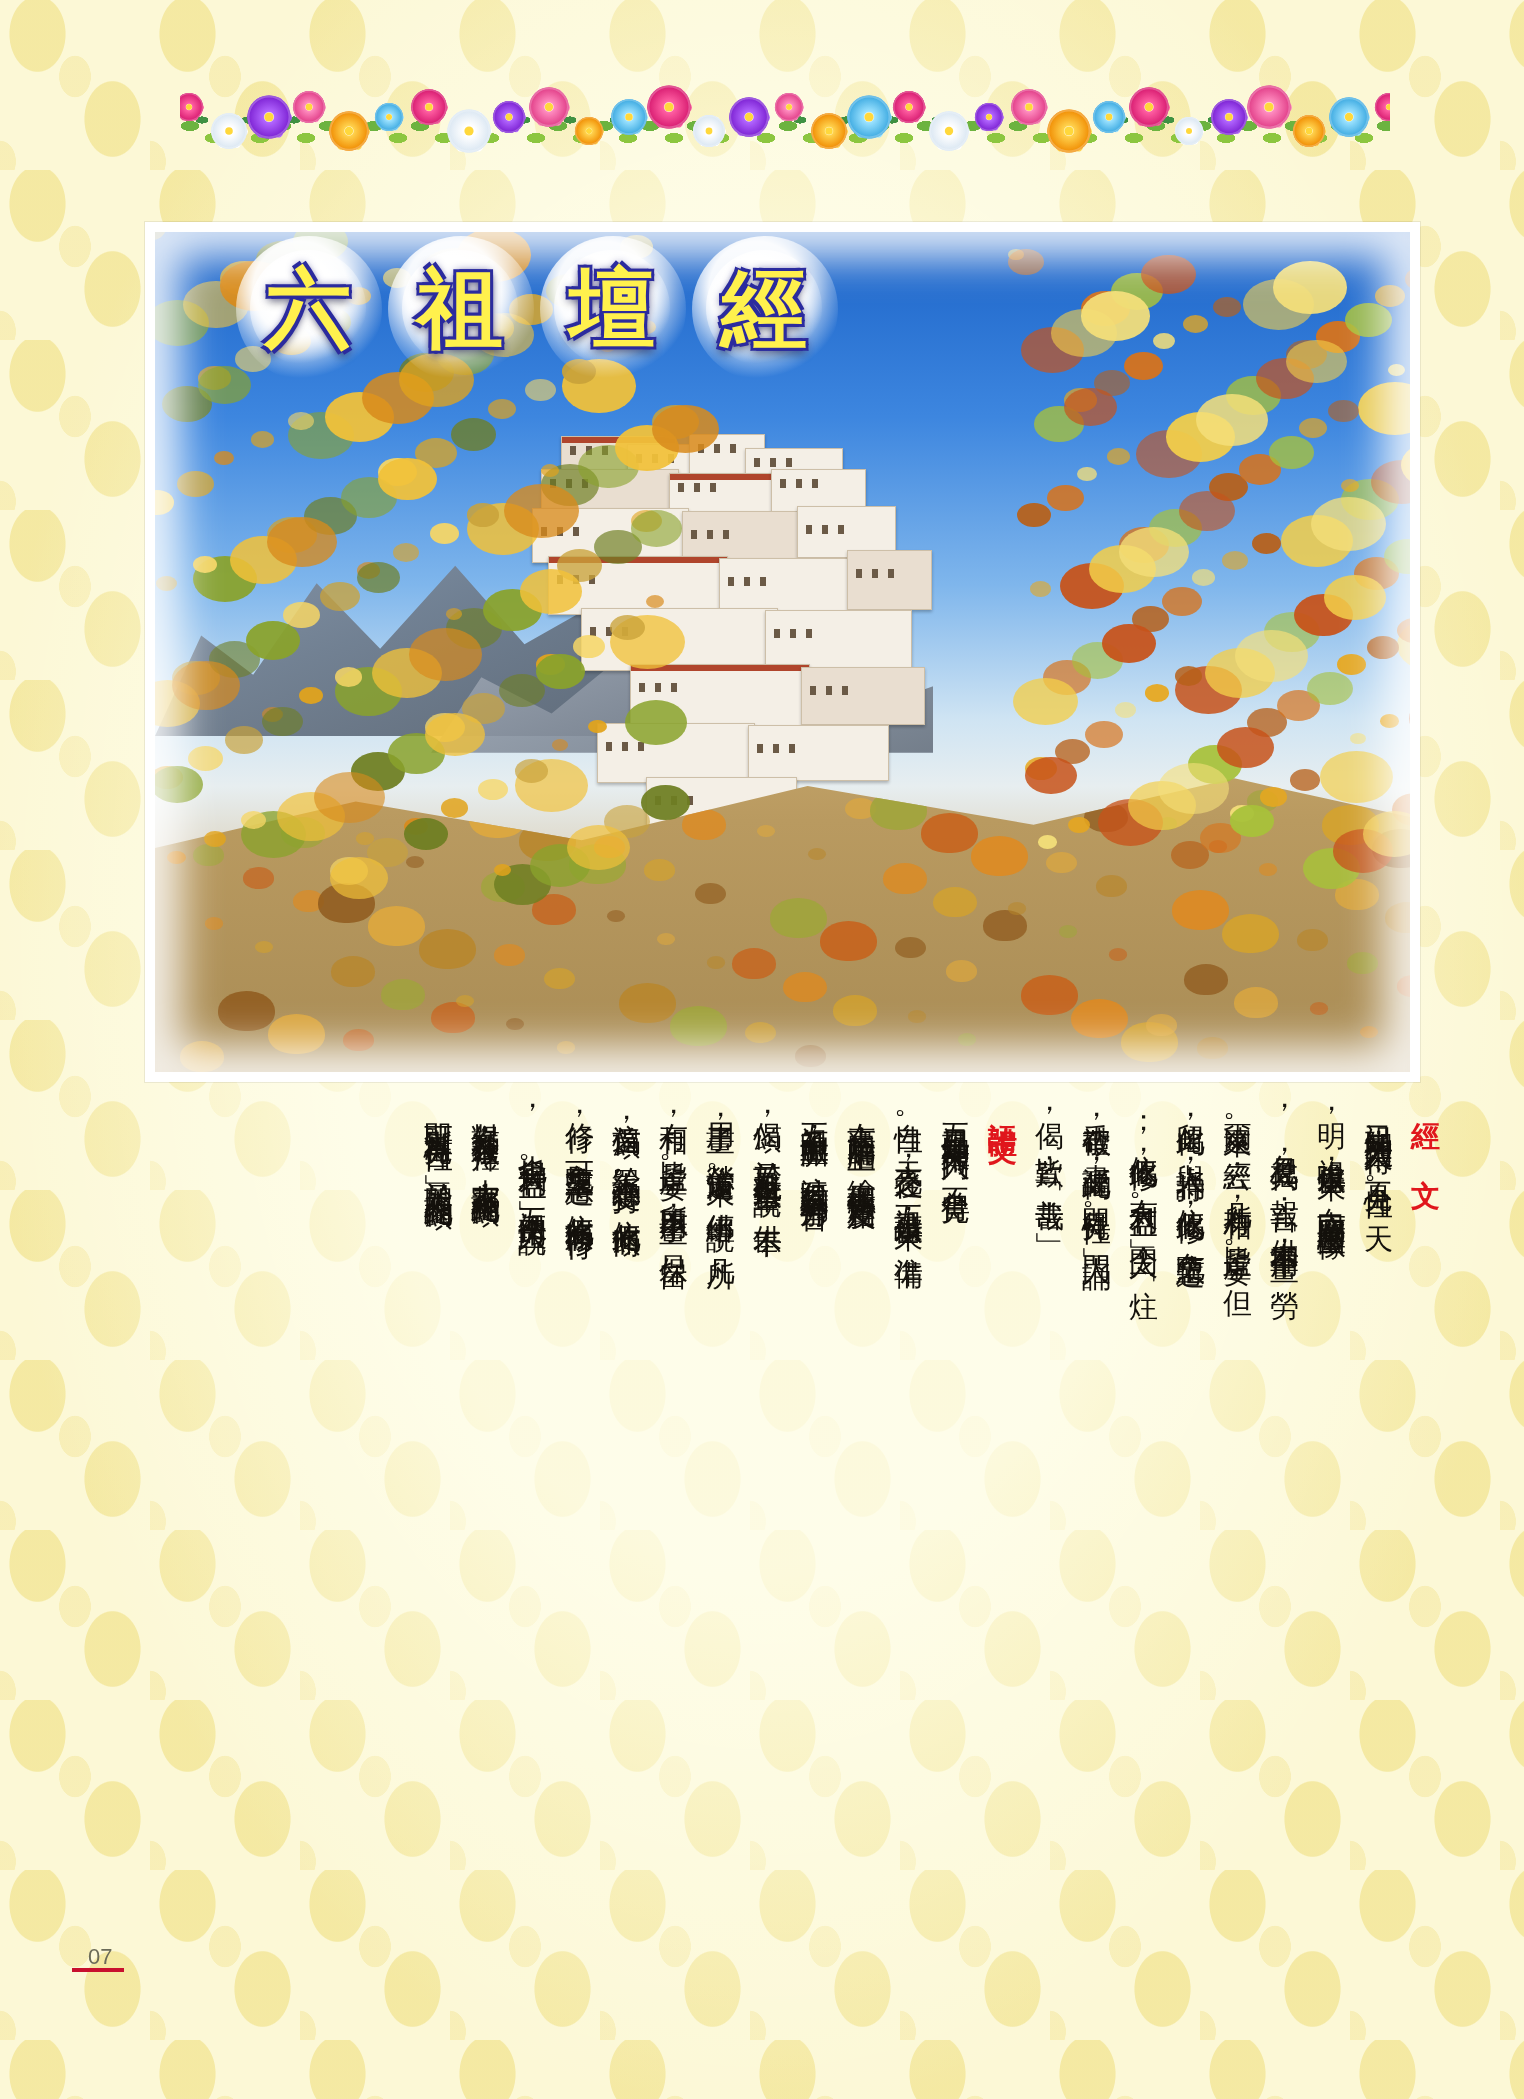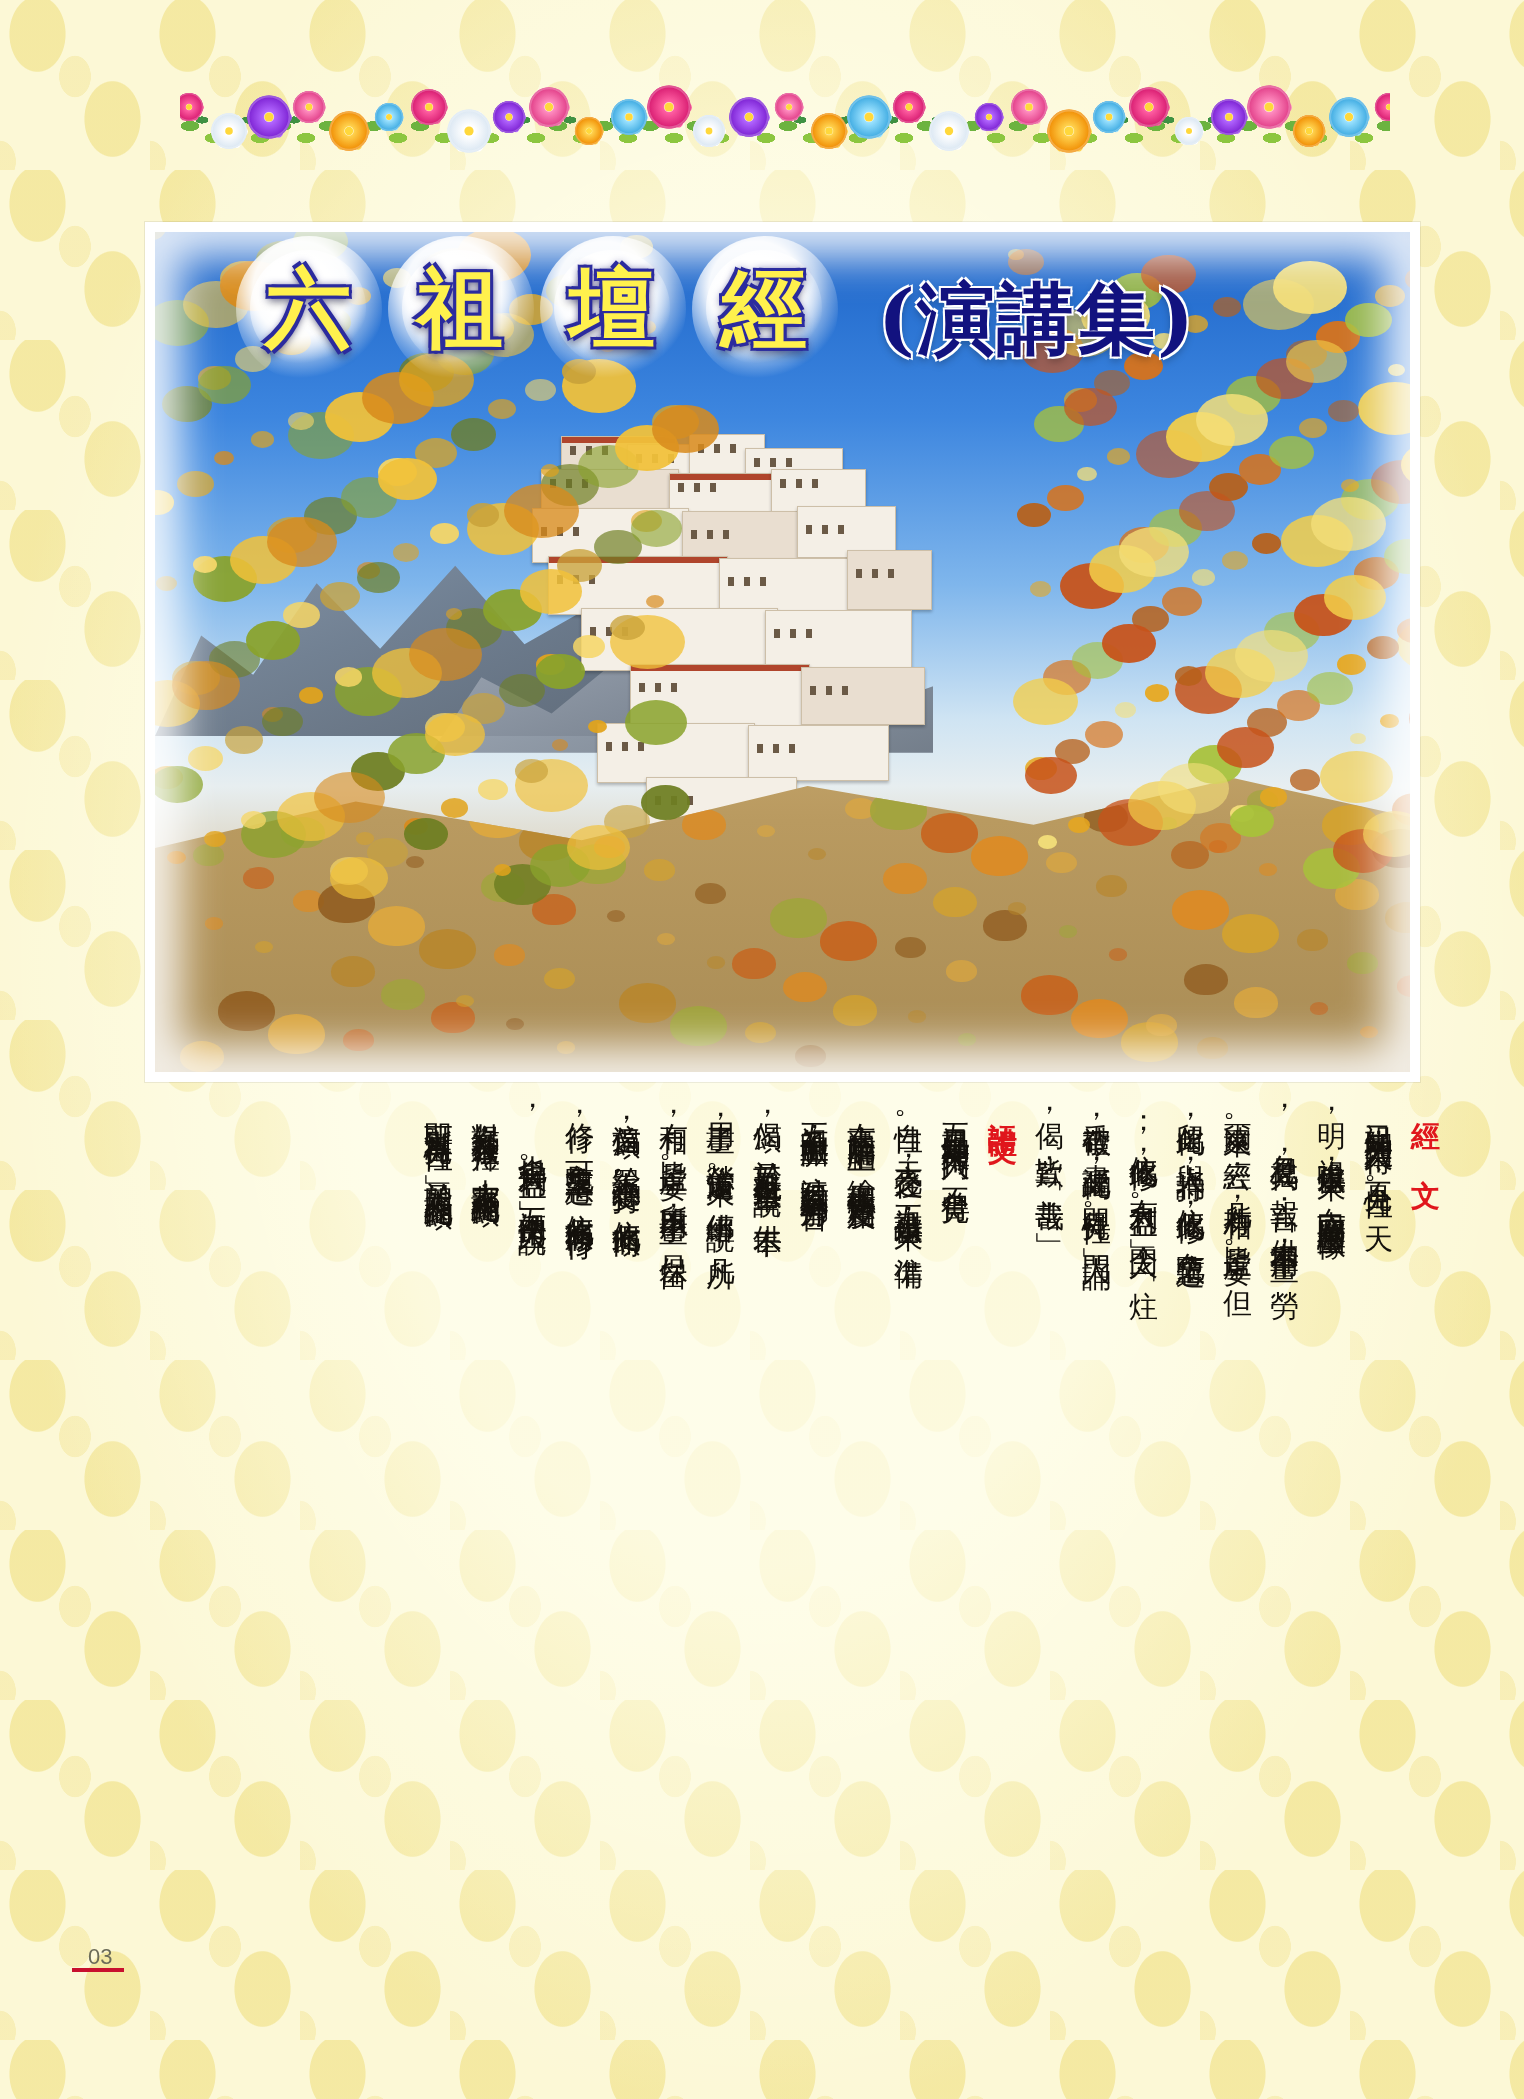--- a/index.html
+++ b/index.html
@@ -966,21 +966,20 @@
   <div id="title-chars">
       <div class="halo" style="left: -14px;"></div>
       <div class="big-char" style="left: 0px;">六</div>
       <div class="halo" style="left: 138px;"></div>
       <div class="big-char" style="left: 152px;">祖</div>
       <div class="halo" style="left: 290px;"></div>
       <div class="big-char" style="left: 304px;">壇</div>
       <div class="halo" style="left: 442px;"></div>
       <div class="big-char" style="left: 456px;">經</div>
     </div>
-  <div id="subtitle-paren">(演講集)</div>
 </div>
 
 <div id="body">
     <div class="vcol label-red">經　文：</div>
     <div class="vcol">祖已知神秀入門未得，不見自性。天</div>
     <div class="vcol">明，祖喚盧供奉來，向南廊壁間繪畫圖像</div>
     <div class="vcol">，忽見其偈，報言：「供奉卻不用畫，勞</div>
     <div class="vcol">爾遠來。經云：凡所有相，皆是虛妄。但</div>
     <div class="vcol">留此偈，與人誦持，依此偈修，免墮惡道</div>
     <div class="vcol">；依此偈修，有大利益。」令門人：「炷</div>
@@ -995,13 +994,13 @@
     <div class="vcol">用畫了，勞你遠道而來。佛經中說：凡所</div>
     <div class="vcol">有相，皆是虛妄。所以不用畫了，只保留</div>
     <div class="vcol">這首偈頌，給眾人誦念受持。依此偈頌而</div>
     <div class="vcol">修行，可免墮落三惡道；依此偈頌而修行</div>
     <div class="vcol">，也會得大利益。」五祖便命門人說：「</div>
     <div class="vcol">對偈焚香恭敬禮拜，大家都來誦此偈頌，</div>
     <div class="vcol">即可漸漸得見自性。」於是門人誦此偈頌</div>
   </div>
 
 <div id="footer-rule"></div>
-<div id="page-num">03</div>
+<div id="page-num">07</div>
 
 </body></html>

